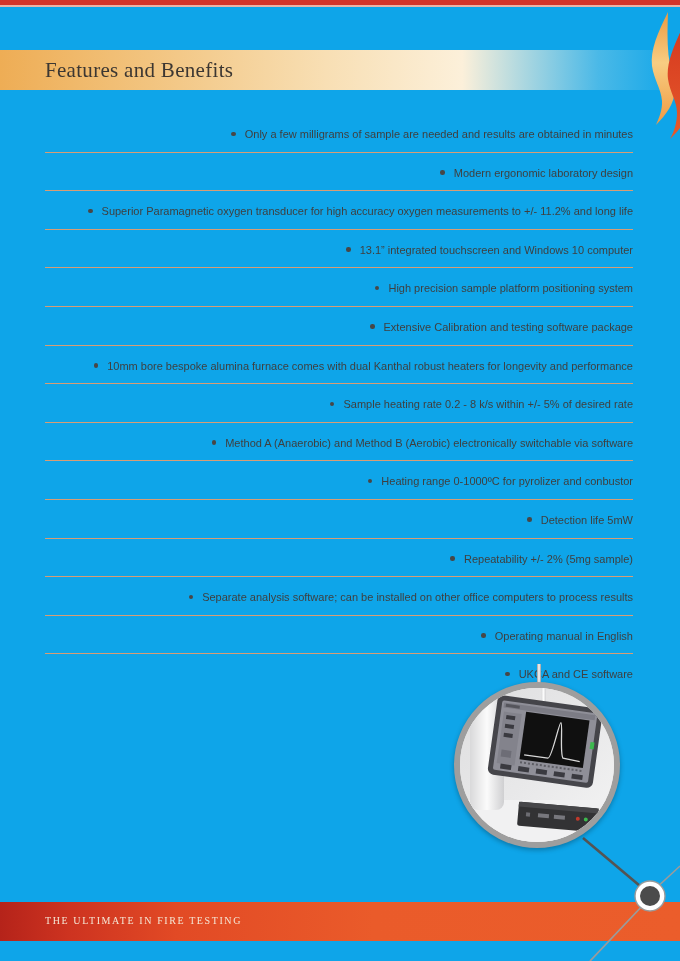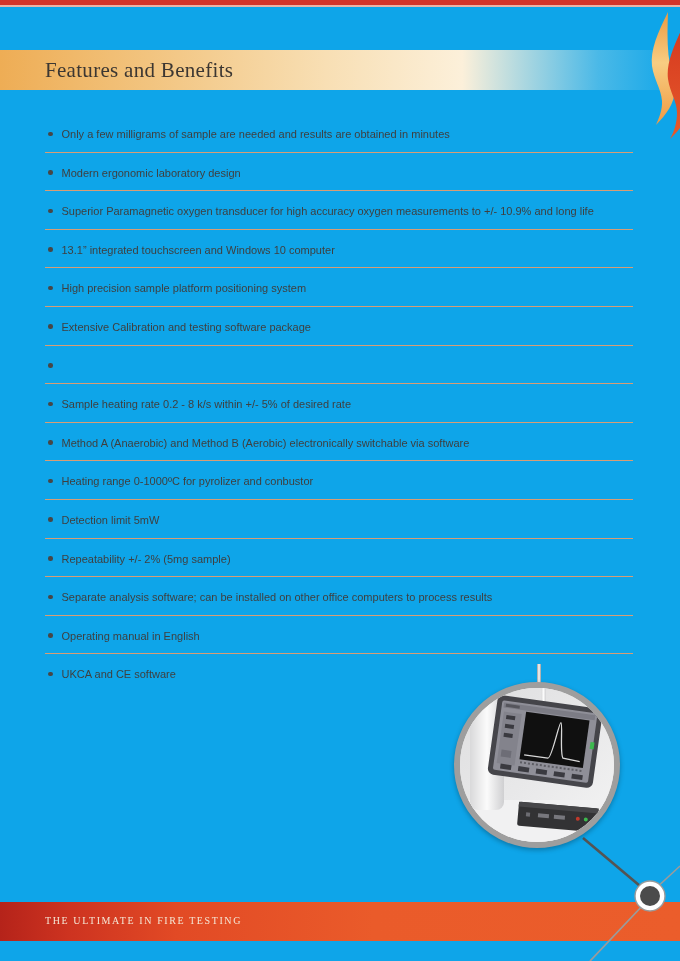--- a/index.html
+++ b/index.html
@@ -19,21 +19,21 @@
     font-family:"Liberation Serif",serif;font-size:21px;color:#3c3732;letter-spacing:0.3px;
   }
   
   .flame-logo{position:absolute;top:8px;right:6px;width:52px;height:132px;}
   
   .features-list{
     position:absolute;left:45px;top:114px;width:588px;margin:0;padding:0;list-style:none;
   }
   .feature-item{
     position:relative;height:38.6px;box-sizing:border-box;border-bottom:1px solid #d89d74;
-    display:flex;align-items:flex-start;padding-top:13px;
+    display:flex;align-items:flex-start;padding-top:13px;justify-content:flex-end;
   }
   .feature-item:last-child{border-bottom:none;}
   .bullet-dot{flex:none;width:4.5px;height:4.5px;border-radius:50%;background:#474747;margin:4.5px 9px 0 3px;}
   .feature-text{font-size:11px;line-height:14px;color:#3f3f3f;}
   
   .inset-rod{
     position:absolute;left:537px;top:664px;width:4px;height:26px;z-index:2;
     background:linear-gradient(to right,#9a9a9a,#fdfdfd 50%,#9a9a9a);
   }
   .inset-circle{
@@ -87,52 +87,53 @@
       <li class="feature-item">
         <span class="bullet-dot"></span>
         <span class="feature-text">Only a few milligrams of sample are needed and results are obtained in minutes</span>
       </li>
       <li class="feature-item">
         <span class="bullet-dot"></span>
         <span class="feature-text">Modern ergonomic laboratory design</span>
       </li>
       <li class="feature-item">
         <span class="bullet-dot"></span>
-        <span class="feature-text">Superior Paramagnetic oxygen transducer for high accuracy oxygen measurements to +/- 10.9% and long life</span>
+        <span class="feature-text">Superior Paramagnetic oxygen transducer for high accuracy oxygen measurements to +/- 11.2% and long life</span>
       </li>
       <li class="feature-item">
         <span class="bullet-dot"></span>
         <span class="feature-text">13.1” integrated touchscreen and Windows 10 computer</span>
       </li>
       <li class="feature-item">
         <span class="bullet-dot"></span>
         <span class="feature-text">High precision sample platform positioning system</span>
       </li>
       <li class="feature-item">
         <span class="bullet-dot"></span>
         <span class="feature-text">Extensive Calibration and testing software package</span>
       </li>
       <li class="feature-item">
         <span class="bullet-dot"></span>
+        <span class="feature-text">10mm bore bespoke alumina furnace comes with dual Kanthal robust heaters for longevity and performance</span>
       </li>
       <li class="feature-item">
         <span class="bullet-dot"></span>
         <span class="feature-text">Sample heating rate 0.2 - 8 k/s within +/- 5% of desired rate</span>
       </li>
       <li class="feature-item">
         <span class="bullet-dot"></span>
         <span class="feature-text">Method A (Anaerobic) and Method B (Aerobic) electronically switchable via software</span>
       </li>
       <li class="feature-item">
         <span class="bullet-dot"></span>
         <span class="feature-text">Heating range 0-1000ºC for pyrolizer and conbustor</span>
       </li>
       <li class="feature-item">
         <span class="bullet-dot"></span>
-        <span class="feature-text">Detection limit 5mW</span>
+        <span class="feature-text">Detection life 5mW</span>
       </li>
       <li class="feature-item">
         <span class="bullet-dot"></span>
         <span class="feature-text">Repeatability +/- 2% (5mg sample)</span>
       </li>
       <li class="feature-item">
         <span class="bullet-dot"></span>
         <span class="feature-text">Separate analysis software; can be installed on other office computers to process results</span>
       </li>
       <li class="feature-item">

